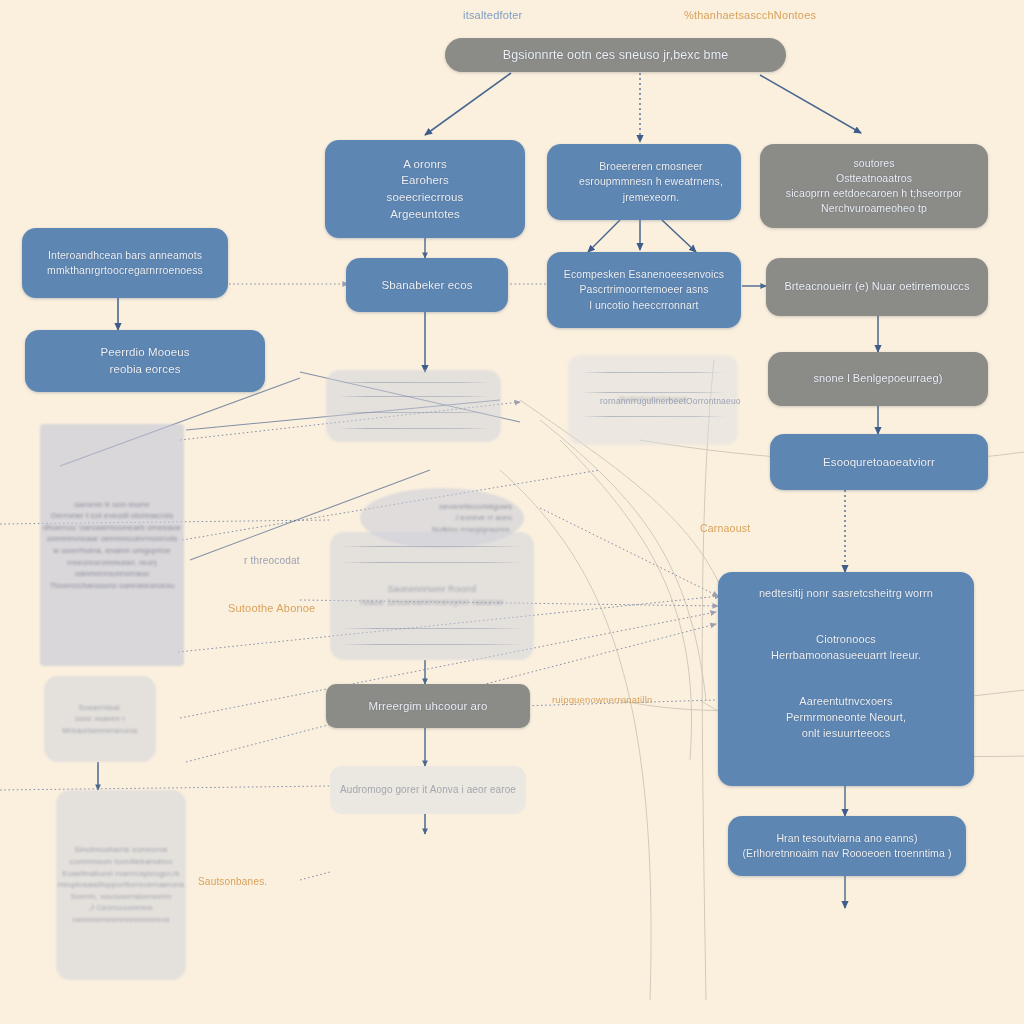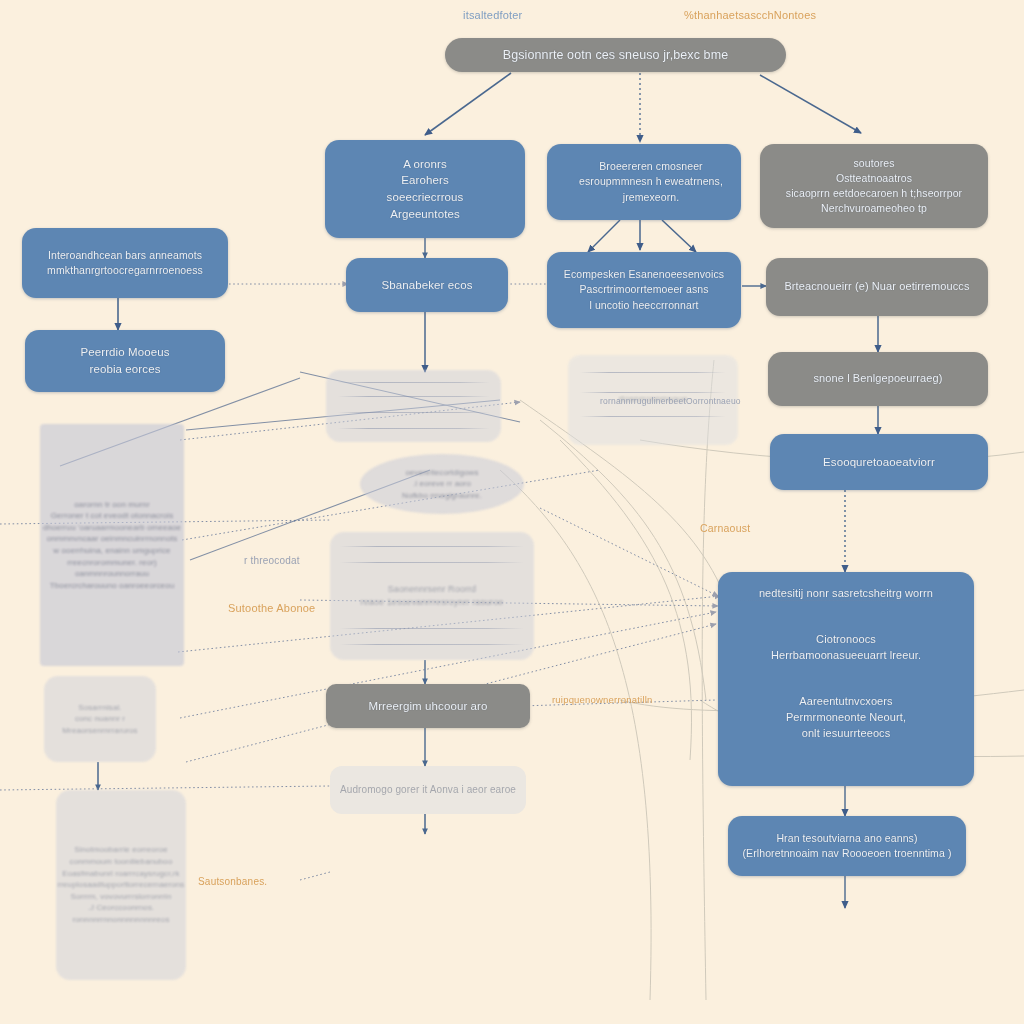--- a/index.html
+++ b/index.html
@@ -201,21 +201,21 @@
   <div class="streak" style="left:580px;top:416px;width:146px;"></div>
 
   <div class="node n-ghost2 blurrier" style="left:326px;top:370px;width:175px;height:72px;font-size:9px;z-index:2;">
     <span class="ln"></span>
   </div>
   <div class="streak" style="left:338px;top:382px;width:152px;"></div>
   <div class="streak" style="left:338px;top:396px;width:152px;"></div>
   <div class="streak" style="left:338px;top:412px;width:152px;"></div>
   <div class="streak" style="left:338px;top:428px;width:152px;"></div>
 
-  <div class="node n-ellipse blurrier" style="left:360px;top:454px;width:164px;height:60px;font-size:8px;z-index:2;">
+  <div class="node n-ellipse blurrier" style="left:360px;top:488px;width:164px;height:60px;font-size:8px;z-index:2;align-items:flex-end;">
     <span class="ln">oevenritecortdigows</span>
     <span class="ln">.l eoreve rr aoro</span>
     <span class="ln">Nofkbo rrnegigraunre.</span>
   </div>
 
   <div class="node n-ghost2 blurrier" style="left:330px;top:532px;width:204px;height:128px;font-size:9px;z-index:2;">
     <span class="ln">Saonennrsenr Roorrd</span>
     <span class="ln">reaoe  1esoevanrrresroynrr rasuroe</span>
   </div>
   <div class="streak" style="left:340px;top:546px;width:184px;"></div>
@@ -294,21 +294,21 @@
 
   <div class="node n-blue" style="left:770px;top:434px;width:218px;height:56px;font-size:11.5px;">
     <span class="ln">Esooquretoaoeatviorr</span>
   </div>
 
   <div class="node n-blue" style="left:22px;top:228px;width:206px;height:70px;font-size:10.5px;">
     <span class="ln">Interoandhcean bars anneamots</span>
     <span class="ln">mmkthanrgrtoocregarnrroenoess</span>
   </div>
 
-  <div class="node n-blue" style="left:25px;top:330px;width:200px;height:62px;font-size:11.5px;">
+  <div class="node n-blue" style="left:25px;top:330px;width:240px;height:62px;font-size:11.5px;">
     <span class="ln">Peerrdio Mooeus</span>
     <span class="ln">reobia eorces</span>
   </div>
 
   <div class="node n-blue" style="left:718px;top:572px;width:256px;height:214px;font-size:11px;justify-content:flex-start;padding-top:14px;">
     <span class="ln">nedtesitij nonr sasretcsheitrg worrn</span>
     <span class="ln" style="height:30px"></span>
     <span class="ln">Ciotronoocs</span>
     <span class="ln">Herrbamoonasueeuarrt lreeur.</span>
     <span class="ln" style="height:30px"></span>

